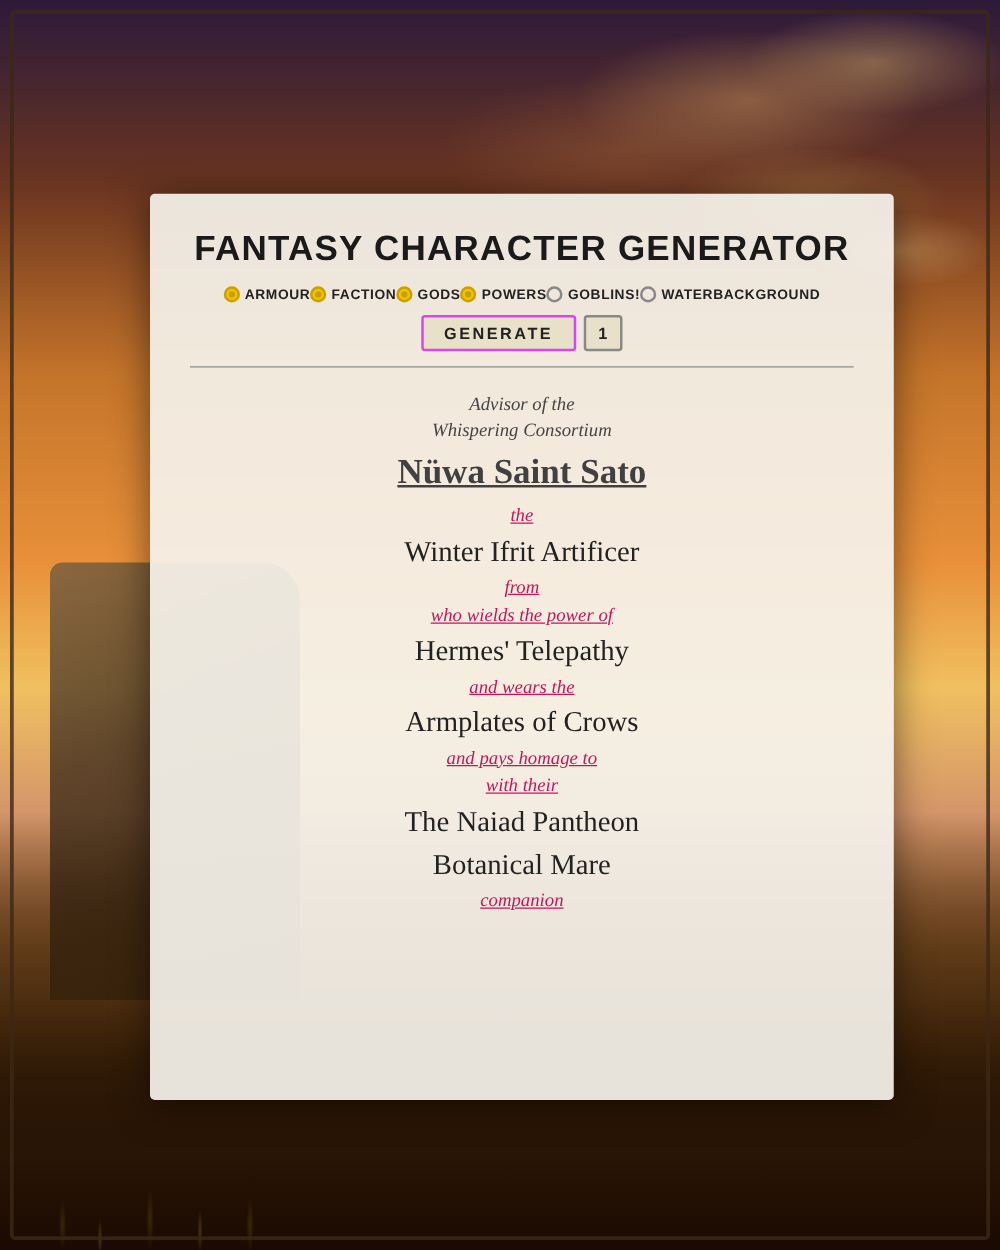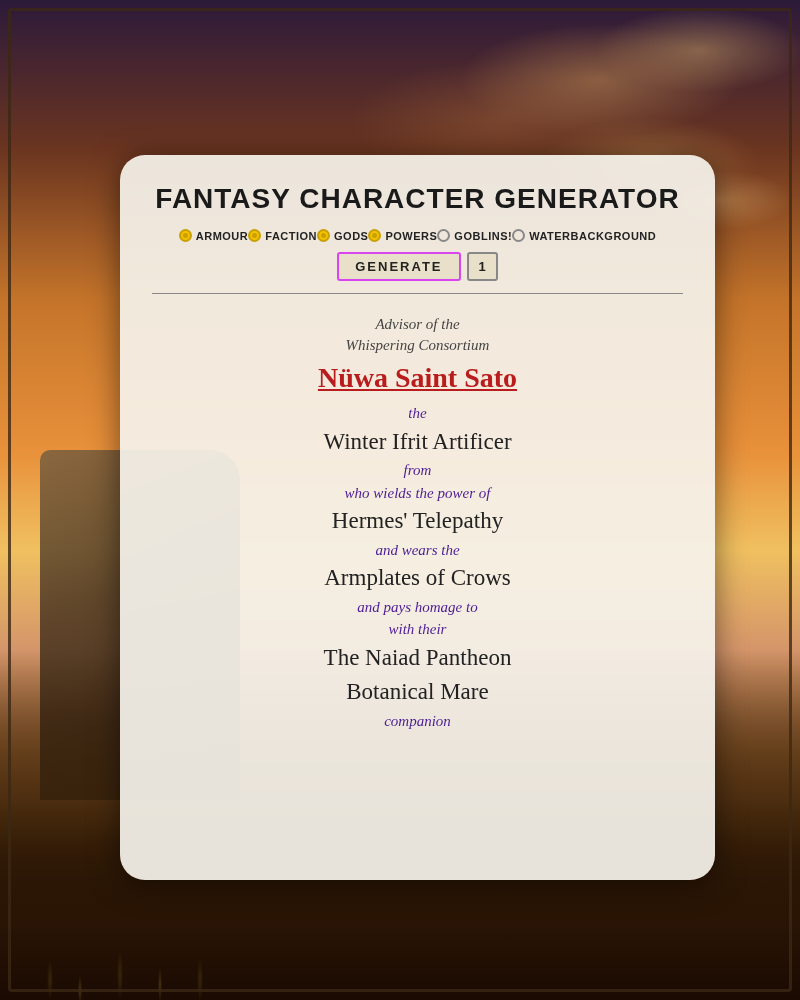--- a/index.html
+++ b/index.html
@@ -91,21 +91,21 @@
       z-index: 10;
     }
 
     .card {
       position: absolute;
       top: 155px;
       left: 120px;
       right: 85px;
       bottom: 120px;
       background: rgba(245, 242, 235, 0.93);
-      border-radius: 25px;
+      border-radius: 4px;
       padding: 28px 32px 28px 32px;
       z-index: 5;
       box-shadow: 0 4px 30px rgba(0,0,0,0.5);
     }
 
     .card-title {
       font-family: 'Arial Black', 'Impact', sans-serif;
       font-size: 28px;
       font-weight: 900;
       text-transform: uppercase;
@@ -211,35 +211,36 @@
       color: #444;
       line-height: 1.4;
       margin-bottom: 6px;
     }
 
     .char-name {
       font-size: 28px;
       font-weight: 900;
       font-family: Georgia, serif;
       text-decoration: underline;
-      color: #b91c1c;
+      color: #404040;
       margin-bottom: 8px;
     }
 
     .char-line {
       font-size: 23px;
       color: #222;
       line-height: 1.5;
       font-family: Georgia, serif;
     }
 
     .char-line.italic {
       font-style: italic;
       font-size: 15px;
-      color: #4c1d95;
+      color: #be185d;
+      text-decoration: underline;
     }
   </style>
 </head>
 <body>
 
 <div class="bg-sky"></div>
 <div class="bg-clouds"></div>
 <div class="bg-cliff"></div>
 <div class="bg-ground"></div>
 <div class="bg-grass"></div>

